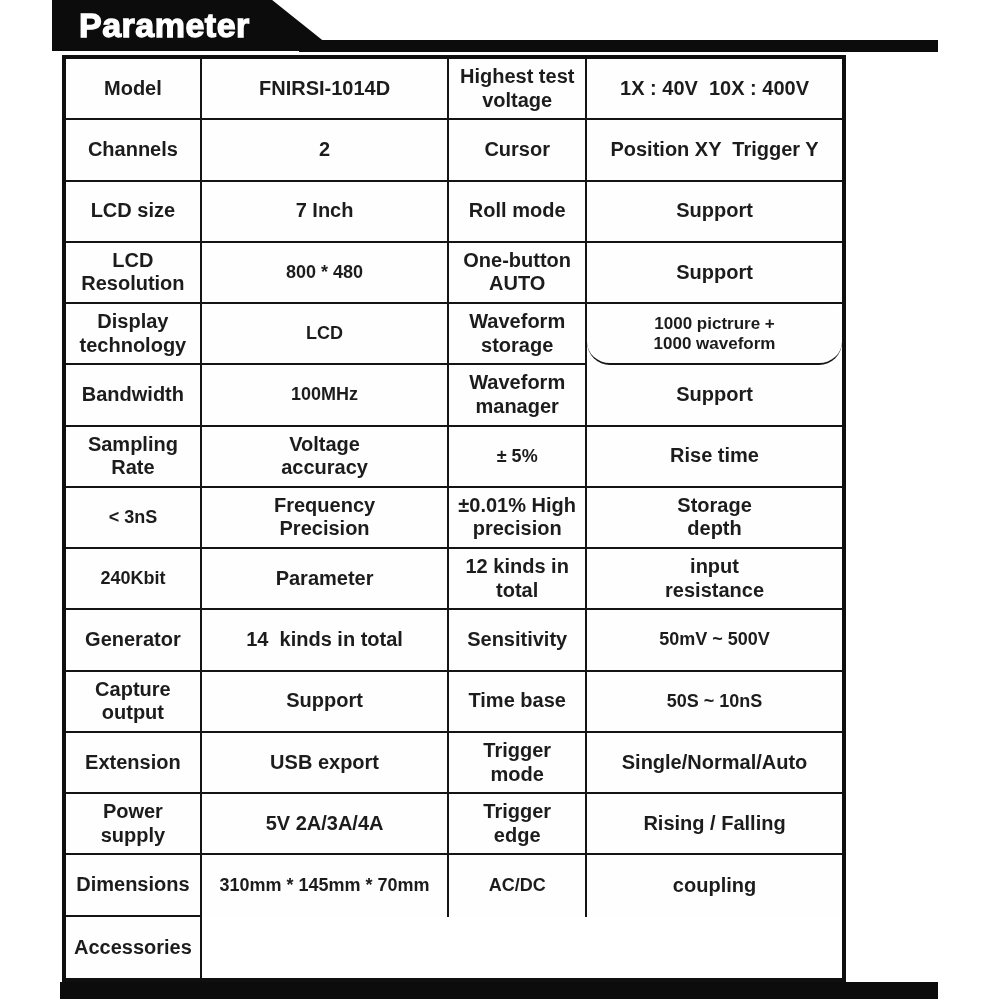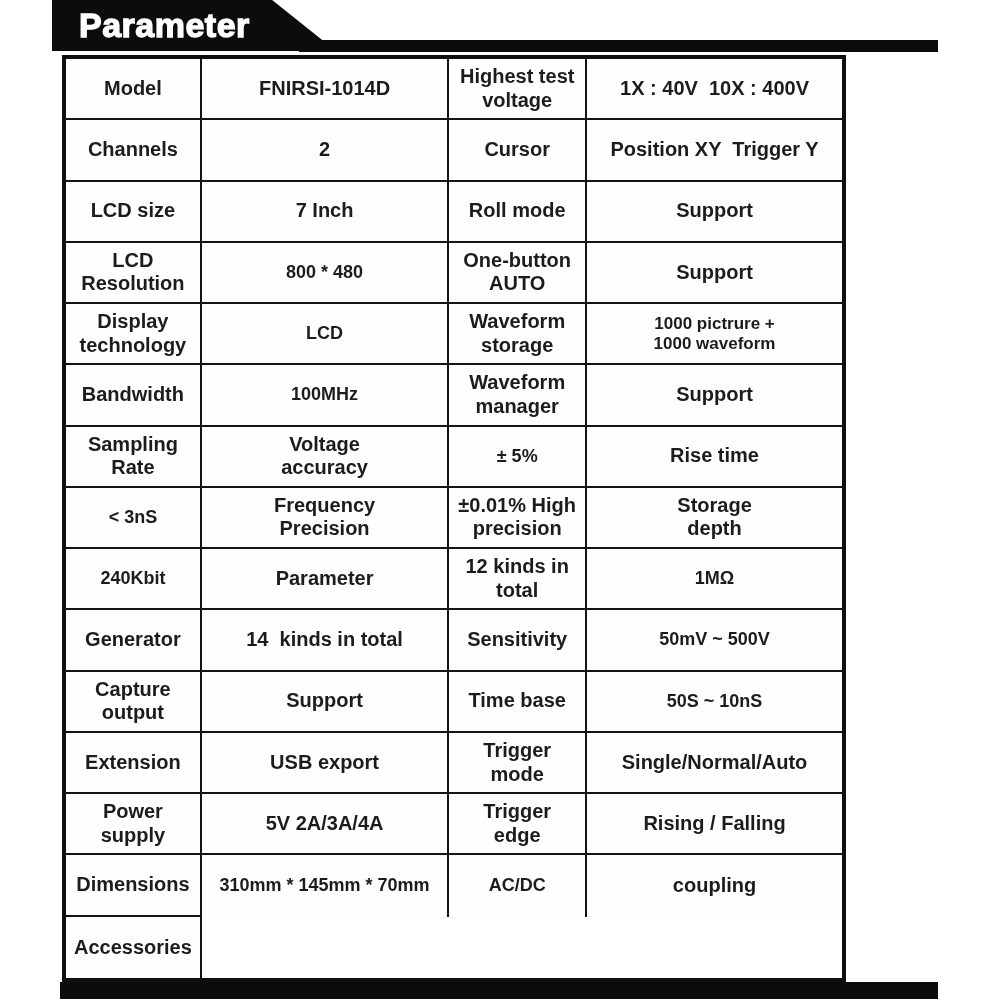--- a/index.html
+++ b/index.html
@@ -69,21 +69,21 @@
     color: #1c1c1c;
     background: #fefefe;
     line-height: 1.18;
     padding: 2px 4px;
   }
   .cell:nth-child(4n) { border-right: none; }
   .cell:nth-last-child(-n+4) { border-bottom: none; }
   .cell.label { font-weight: 700; font-size: 20px; }
   .cell.value { font-weight: 700; font-size: 20px; }
   .cell.value.small  { font-size: 18px; font-weight: 600; }
-  .cell.value.xsmall { font-size: 17px; font-weight: 700; }
+  .cell.value.xsmall { font-size: 17px; font-weight: 700; border-radius: 23px; }
   .cell.value.big    { font-size: 26px; font-weight: 600; }
   .bottom-accent-bar {
     position: absolute;
     left: 60px;
     top: 982px;
     width: 878px;
     height: 17px;
     background: #0c0c0c;
   }
 </style>
@@ -136,21 +136,22 @@
     <div class="cell label">Rise time</div>
     <div class="cell value small">&lt; 3nS</div>
     <div class="cell label">Frequency
 Precision</div>
     <div class="cell value">±0.01% High precision</div>
     <div class="cell label">Storage
 depth</div>
     <div class="cell value small">240Kbit</div>
     <div class="cell label">Parameter</div>
     <div class="cell value">12 kinds in total</div>
-    <div class="cell value small">1MΩ</div>
+    <div class="cell label">input
+resistance</div>
     <div class="cell label">Generator</div>
     <div class="cell value">14  kinds in total</div>
     <div class="cell label">Sensitivity</div>
     <div class="cell value small">50mV ~ 500V</div>
     <div class="cell label">Capture
 output</div>
     <div class="cell value">Support</div>
     <div class="cell label">Time base</div>
     <div class="cell value small">50S ~ 10nS</div>
     <div class="cell label">Extension</div>

